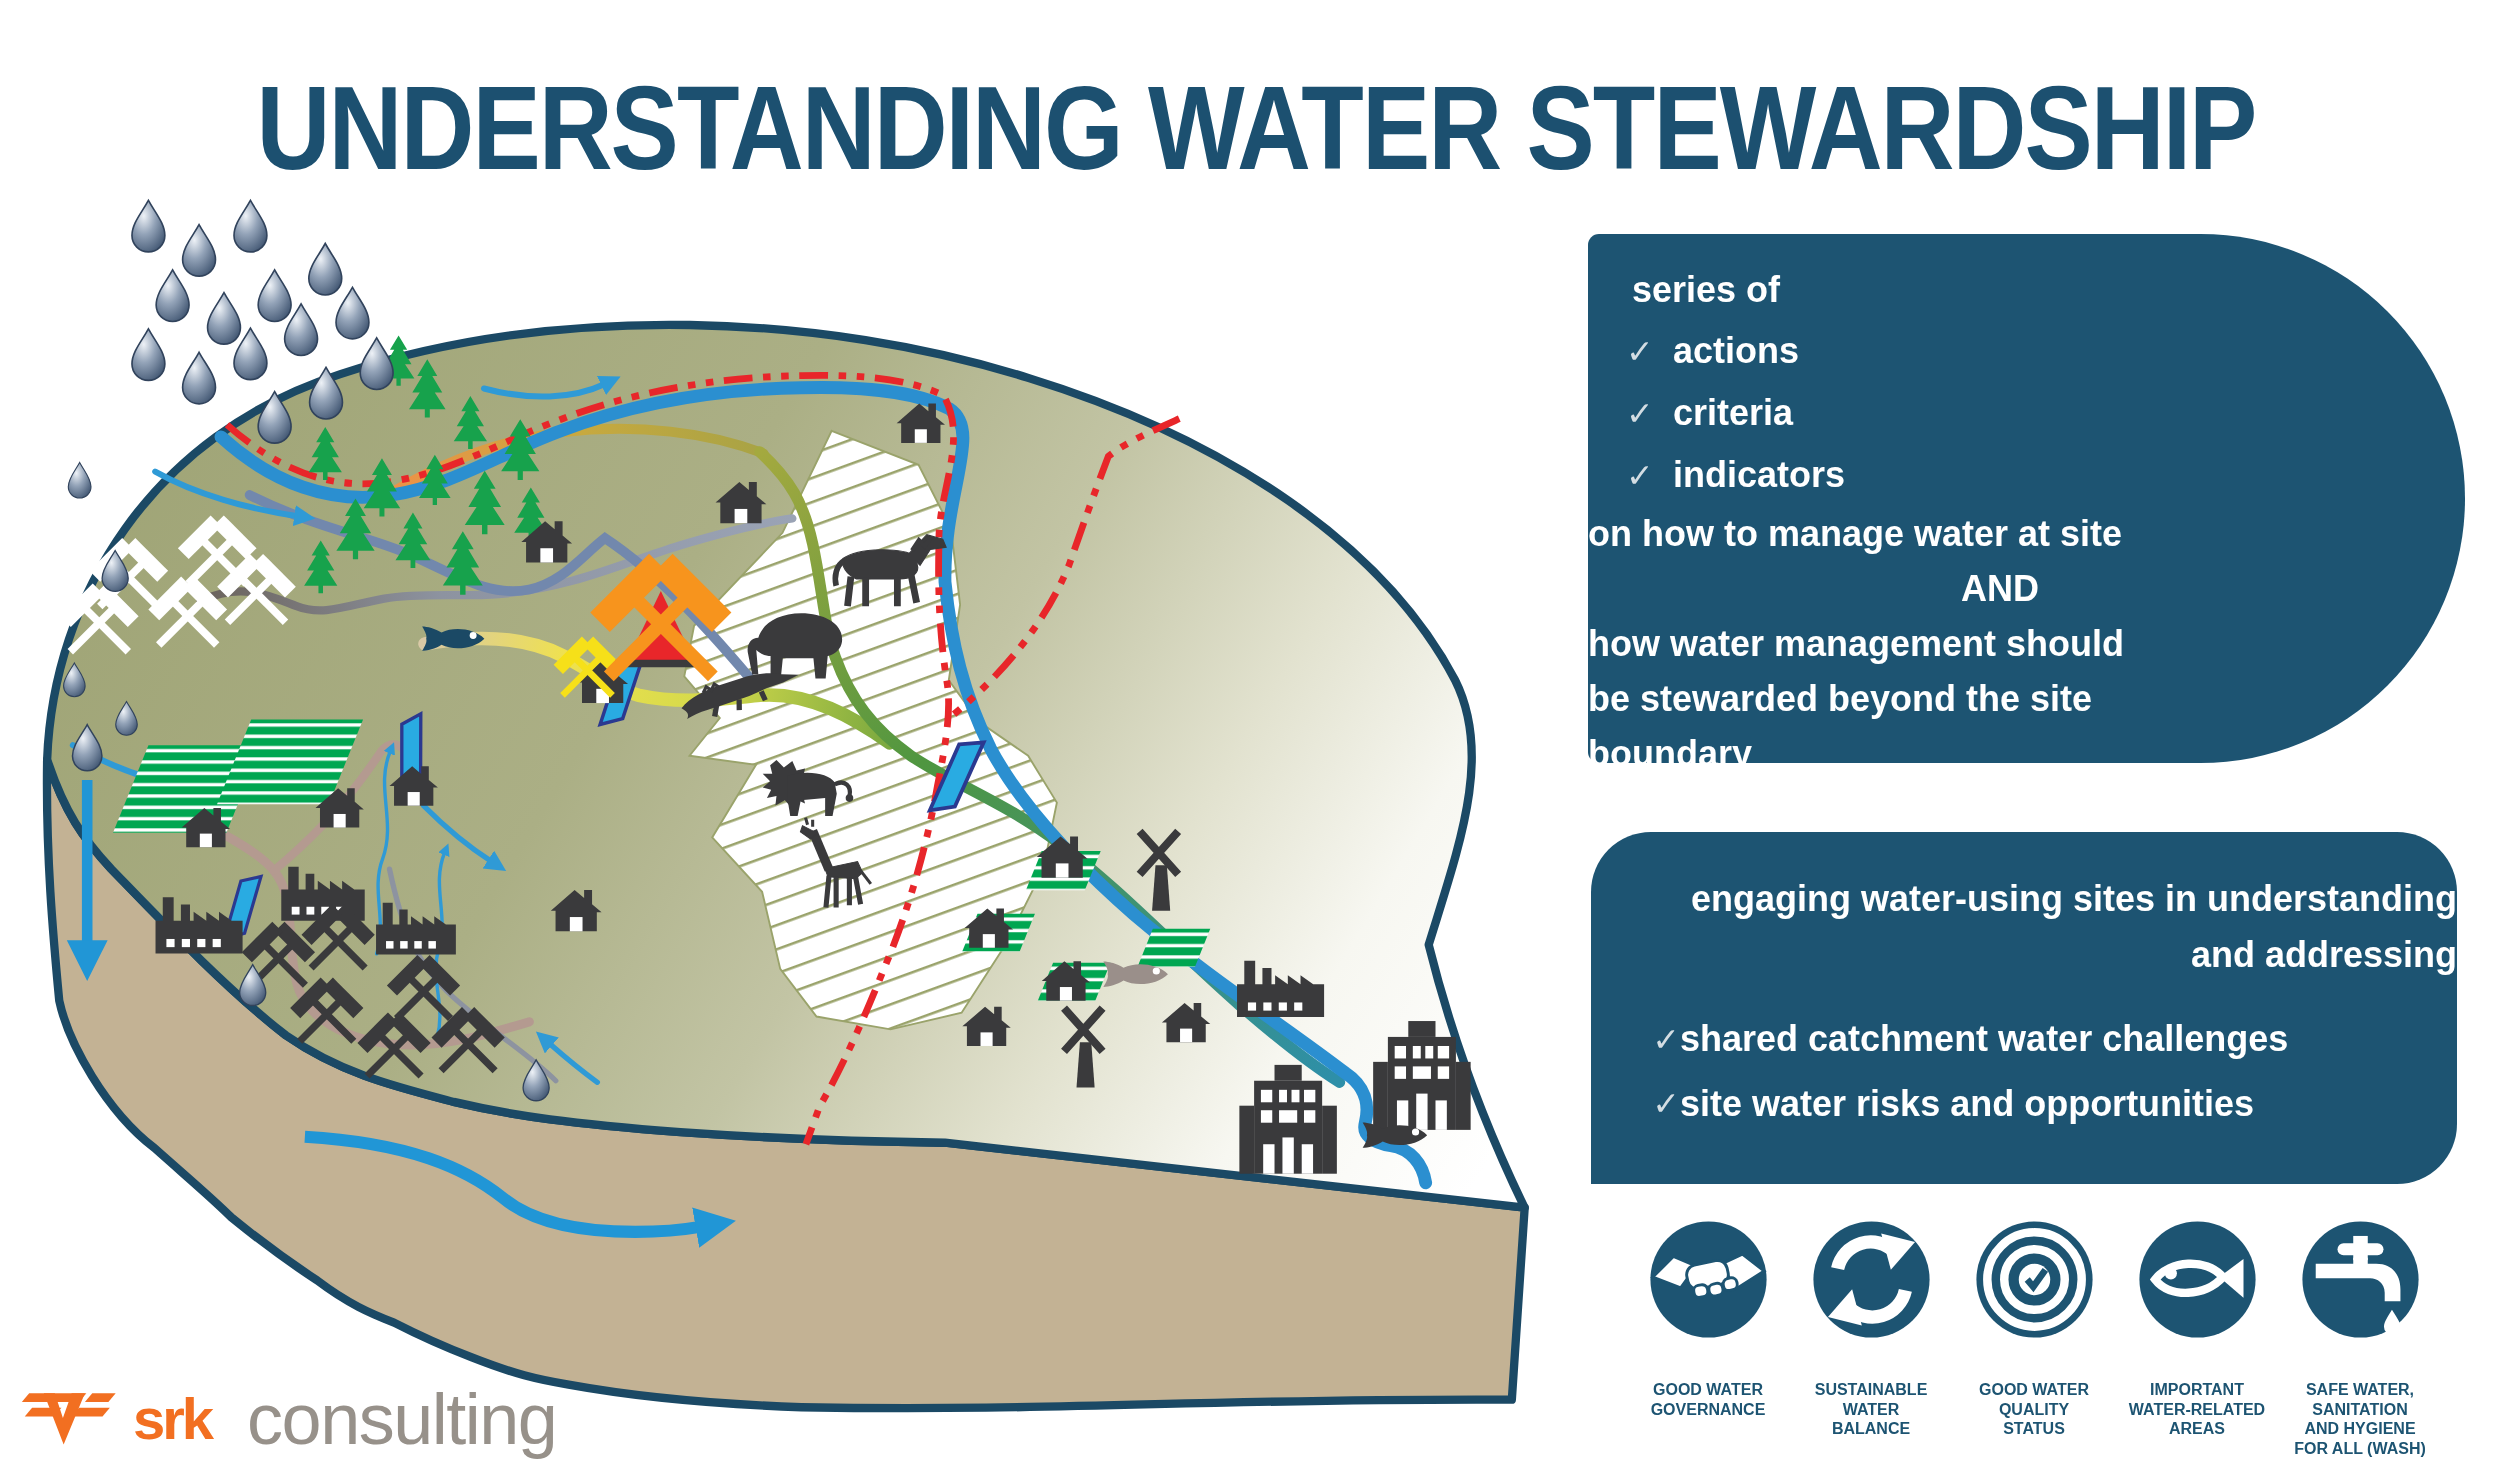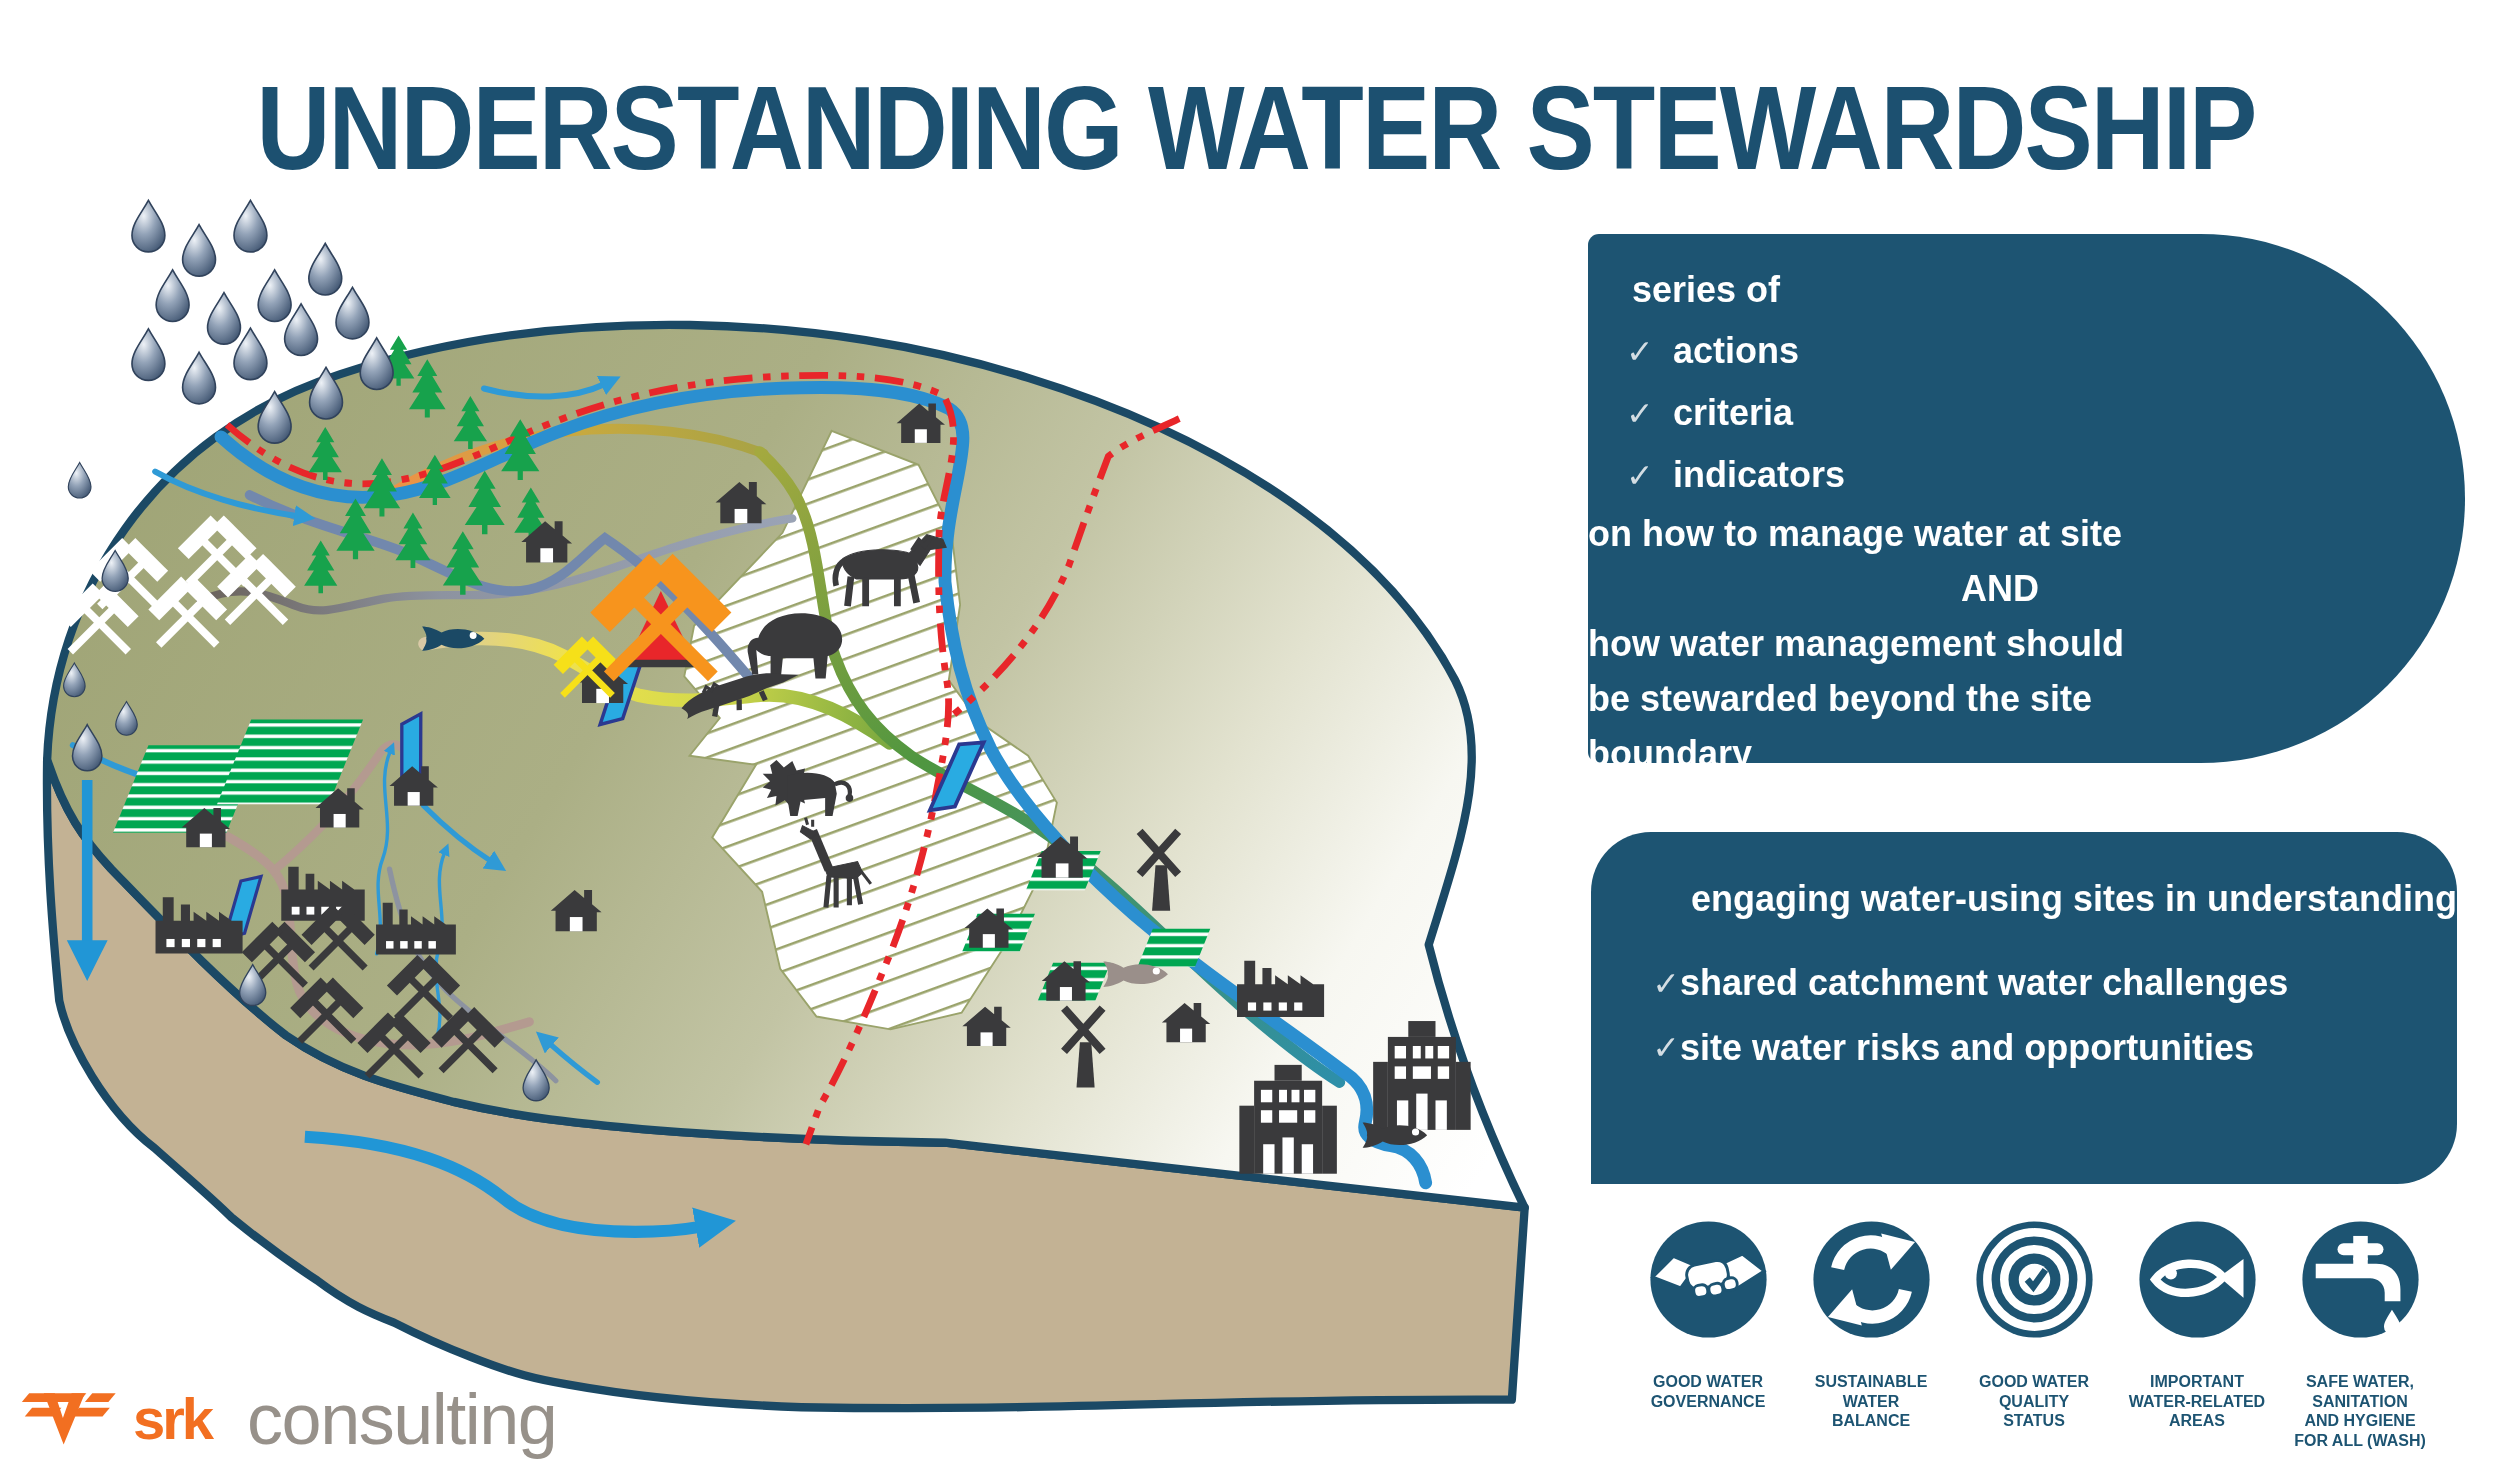--- a/index.html
+++ b/index.html
@@ -21,21 +21,21 @@
   .check-row .check{width:47px;color:var(--check-gray);font-family:"DejaVu Sans",sans-serif;
                     font-size:33px;font-weight:normal;}
   .check-row.small-gap .check{width:51px;}
   .p-and{width:756px;padding-left:34px;text-align:center;}
   .panel-how .p-line{line-height:56px;}
   .panel-how .check-row{margin-top:4.5px;height:60px;}
 
   .outcomes{position:absolute;left:1631px;top:1219px;width:806px;display:flex;justify-content:space-between;}
   .outcome{width:154px;display:flex;flex-direction:column;align-items:center;}
   .oc-circle{width:121px;height:121px;}
-  .oc-label{margin-top:32px;font-size:16px;font-weight:bold;line-height:19.7px;text-align:center;
+  .oc-label{margin-top:40px;font-size:16px;font-weight:bold;line-height:19.7px;text-align:center;
             color:var(--panel-blue);white-space:pre-line;letter-spacing:0;}
 
   .logo{position:absolute;left:21px;top:1377px;display:flex;align-items:flex-end;}
   .logo-mark{width:97px;height:77px;margin-right:15px;}
   .logo-brand{font-size:58px;font-weight:bold;color:var(--srk-orange);line-height:70px;letter-spacing:-3px;}
   .logo-suffix{font-size:72px;font-weight:normal;color:var(--consulting-gray);line-height:70px;
                margin-left:36px;letter-spacing:-1.5px;}
 </style>
 </head>
 <body>
@@ -379,20 +379,21 @@
     </div>
     <p class="p-line">on how to manage water at site</p>
     <p class="p-line p-and">AND</p>
     <p class="p-line">how water management should</p>
     <p class="p-line">be stewarded beyond the site</p>
     <p class="p-line">boundary</p>
   </section>
 
   <section class="panel panel-how">
     <p class="p-line">engaging water-using sites in understanding</p>
+    <p class="p-line">and addressing</p>
     <div class="check-row small-gap" style="margin-top:26px;">
       <span class="check">✓</span>
       <span>shared catchment water challenges</span>
     </div>
     <div class="check-row small-gap">
       <span class="check">✓</span>
       <span>site water risks and opportunities</span>
     </div>
   </section>
 

